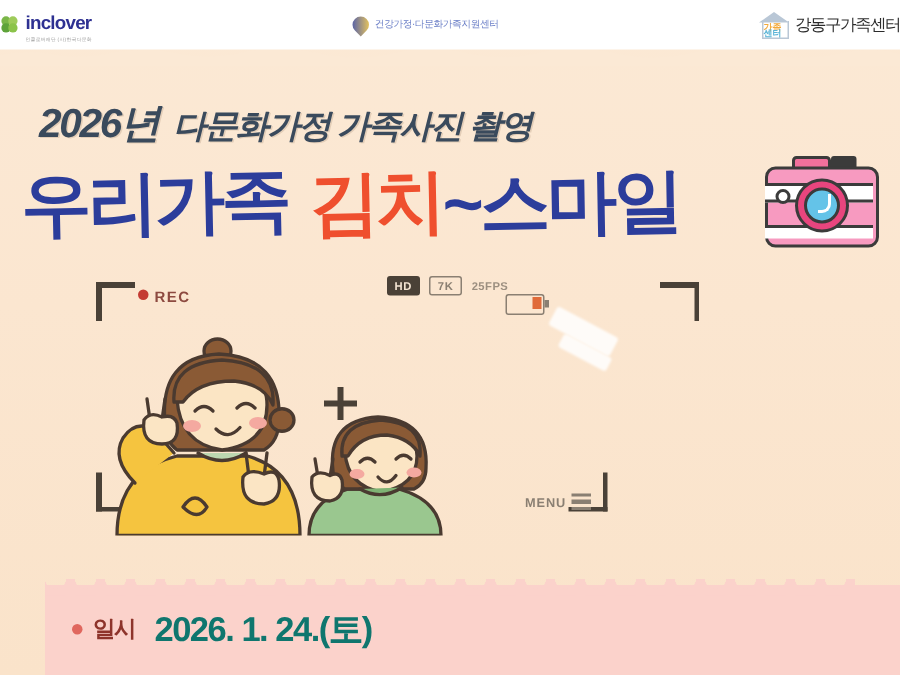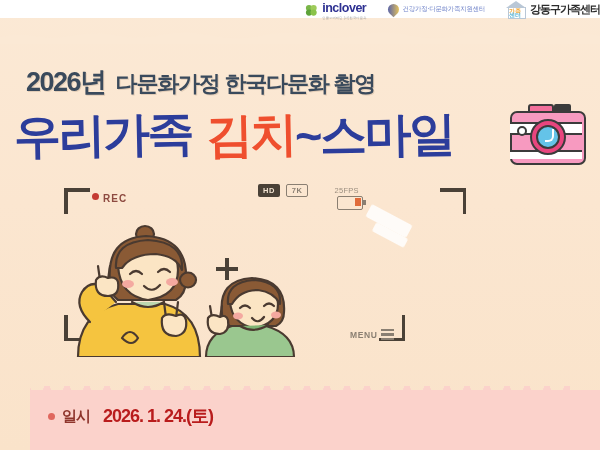--- a/index.html
+++ b/index.html
@@ -8,23 +8,23 @@
     font-family:"Liberation Sans", sans-serif;
     background:#fdeedd;
   }
   #poster{
     position:relative;width:600px;height:450px;overflow:hidden;
     background:linear-gradient(180deg,#fbe9d5 0%,#fbe6d0 45%,#fae3ca 100%);
   }
 
   
   .logo-band{
-    position:absolute;left:0;top:0;width:600px;height:18px;
+    position:absolute;left:0;top:0;width:600px;height:33px;
     background:#ffffff;z-index:6;
-    display:flex;align-items:center;justify-content:flex-end;gap:21px;
+    display:flex;align-items:center;justify-content:space-between;gap:21px;
   }
   .torn{
     position:absolute;left:0;top:28px;width:600px;height:16px;z-index:5;
   }
   .logo{display:flex;align-items:center;gap:4px;white-space:nowrap;}
   .logo-sub{font-size:3.2px;color:#9a9a9a;letter-spacing:.2px;display:block;line-height:4px;}
 
   .lg1-mark{width:13px;height:13px;position:relative;}
   .lg1-name{font-size:12.5px;font-weight:bold;color:#2e3192;letter-spacing:-.5px;}
 
@@ -37,27 +37,28 @@
   .lg3-txt{font-size:6.5px;color:#6b7fc7;letter-spacing:-.3px;}
 
   .lg4-house{width:20px;height:17px;position:relative;}
   .lg4-house .roof{position:absolute;top:0;left:0;width:0;height:0;
       border-left:10px solid transparent;border-right:10px solid transparent;
       border-bottom:7px solid #b9c7d6;}
   .lg4-house .body{position:absolute;top:6px;left:2px;width:16px;height:11px;
       border:1.3px solid #b9c7d6;border-top:none;}
   .lg4-house .k{position:absolute;top:6px;left:3px;font-size:6px;color:#f2a93b;font-weight:bold;}
   .lg4-house .k2{position:absolute;top:10px;left:3px;font-size:6px;color:#5ab4d6;font-weight:bold;}
-  .lg4-txt{font-size:11px;font-weight:bold;color:#2b2b2b;letter-spacing:-1px;}
+  .lg4-txt{font-size:11px;font-weight:normal;color:#2b2b2b;letter-spacing:-1px;}
 
   
   .subtitle{
     position:absolute;left:26px;top:64px;z-index:4;
     display:flex;align-items:baseline;gap:10px;
     text-shadow:1px 1px 0 rgba(120,90,60,.18);
+    font-style:italic;
   }
   .sub-year{font-size:27px;font-weight:bold;color:#3a4a5c;letter-spacing:-1.5px;}
   .sub-rest{font-size:22px;font-weight:bold;color:#3a4a5c;letter-spacing:-1.2px;}
 
   .headline{
     position:absolute;left:14px;top:104px;z-index:4;
     display:flex;align-items:center;white-space:nowrap;
     font-size:47px;font-weight:bold;letter-spacing:-2.5px;
   }
   .h-blue{color:#2c3d9b;transform:rotate(-1.2deg);}
@@ -111,21 +112,21 @@
   
   .rec{position:absolute;left:92px;top:193px;z-index:4;display:flex;gap:4px;}
   .rec .bulb{width:7px;height:7px;border-radius:50%;background:#c43b33;}
   .rec .lbl{font-size:10px;font-weight:bold;color:#8d4a40;letter-spacing:1px;}
 
   .hud{position:absolute;left:258px;top:184px;z-index:4;display:flex;align-items:center;gap:6px;}
   .badge-hd{background:#4a4137;color:#f3e4d2;font-size:7.5px;font-weight:bold;
     padding:2px 5px;border-radius:2px;letter-spacing:.5px;}
   .badge-4k{border:1.4px solid #8a7f72;color:#8a7f72;font-size:7.5px;font-weight:bold;
     padding:1px 5px;border-radius:2px;letter-spacing:.5px;}
-  .fps{font-size:7.5px;font-weight:normal;color:#9c8f80;letter-spacing:.3px;margin-left:20px;}
+  .fps{font-size:7.5px;font-weight:bold;color:#9c8f80;letter-spacing:.3px;}
 
   .batt{position:absolute;left:337px;top:196px;z-index:4;
     width:24px;height:12px;border:1.7px solid #8a7f72;border-radius:2px;}
   .batt .fill{position:absolute;right:1px;top:1px;width:6px;height:8px;background:#e06b3a;}
   .batt .tip{position:absolute;right:-4px;top:3px;width:3px;height:5px;background:#8a7f72;}
 
   .menu{position:absolute;left:328px;top:329px;z-index:4;display:flex;align-items:center;gap:4px;padding-left:22px;}
   .menu .lbl{font-size:8.5px;font-weight:bold;color:#8a7f72;letter-spacing:.6px;}
   .menu .bars{display:flex;flex-direction:column;gap:2px;}
   .menu .bars i{display:block;width:13px;height:2.4px;background:#8a7f72;}
@@ -148,21 +149,21 @@
     position:absolute;left:30px;top:386px;width:540px;height:11px;z-index:5;
     background:#fbd2cb;
     -webkit-mask-image:radial-gradient(circle 7px at 7px 0, transparent 98%, #000 100%);
     -webkit-mask-size:20px 11px;-webkit-mask-repeat:repeat-x;
     mask-image:radial-gradient(circle 7px at 7px 0, transparent 98%, #000 100%);
     mask-size:20px 11px;mask-repeat:repeat-x;
   }
   .panel-row{position:absolute;left:18px;top:14px;display:flex;align-items:center;gap:7px;}
   .p-dot{width:7px;height:7px;border-radius:50%;background:#e0675e;}
   .p-key{font-size:15px;font-weight:bold;color:#8e342b;letter-spacing:-1px;}
-  .p-val{font-size:18px;font-weight:bold;color:#b91c1c;letter-spacing:-1px;margin-left:6px;}
+  .p-val{font-size:23px;font-weight:bold;color:#0f766e;letter-spacing:-1px;margin-left:6px;}
   .p-time{font-size:17px;font-weight:bold;color:#b5412e;letter-spacing:-.5px;margin-left:4px;}
 </style>
 </head>
 <body>
 
 <div id="poster">
 
   <div class="logo-band">
 
     <div class="logo">
@@ -198,21 +199,21 @@
   </div>
 
   <svg class="torn" viewBox="0 0 600 16" preserveAspectRatio="none">
     <path d="M0,16 L0,9 Q18,5 34,8 Q54,12 76,7 Q98,3 120,8 Q142,12 166,6 Q190,2 214,8
              Q240,13 264,7 Q290,2 314,8 Q340,13 364,6 Q388,2 412,8 Q438,13 462,7
              Q488,2 512,8 Q538,13 562,7 Q582,3 600,8 L600,16 Z" fill="#fbe9d5"></path>
   </svg>
 
   <div class="subtitle">
     <span class="sub-year">2026년</span>
-    <span class="sub-rest">다문화가정 한국다문화 촬영</span>
+    <span class="sub-rest">다문화가정 가족사진 촬영</span>
   </div>
 
   <div class="headline">
     <span class="h-blue">우리가족</span>
     <span class="h-red">김치</span>
     <span class="h-blue2">~스마일</span>
   </div>
 
   <div class="cam">
     <div class="top-bump"></div>

